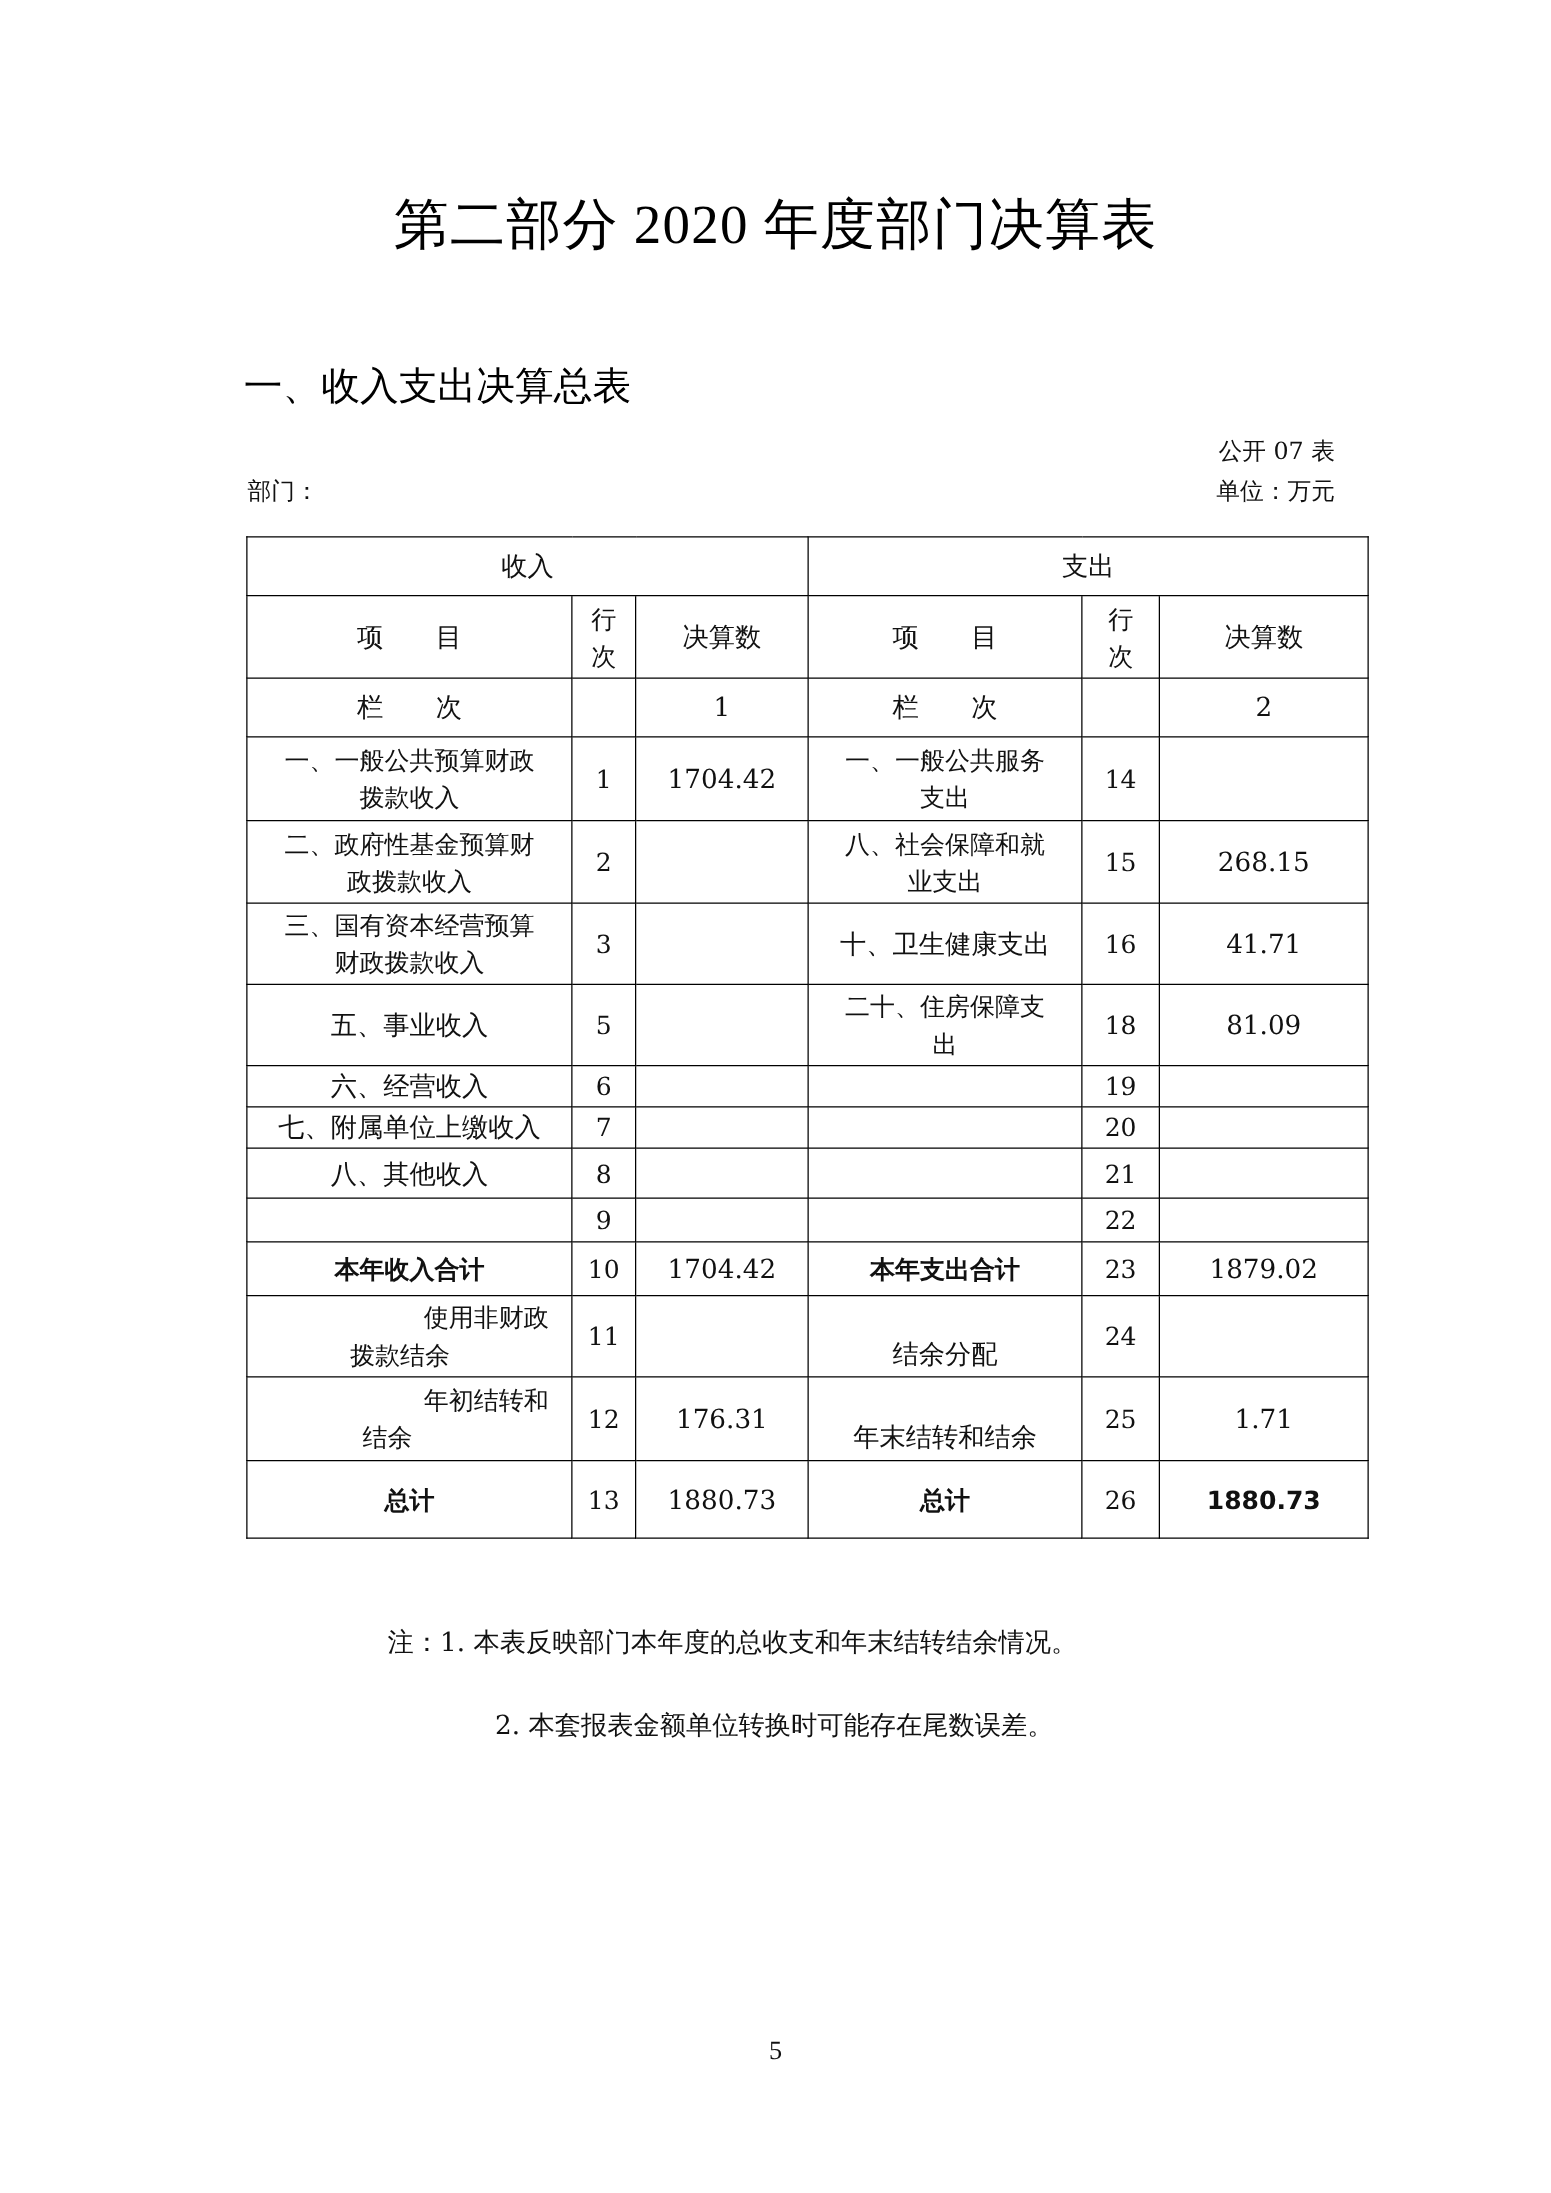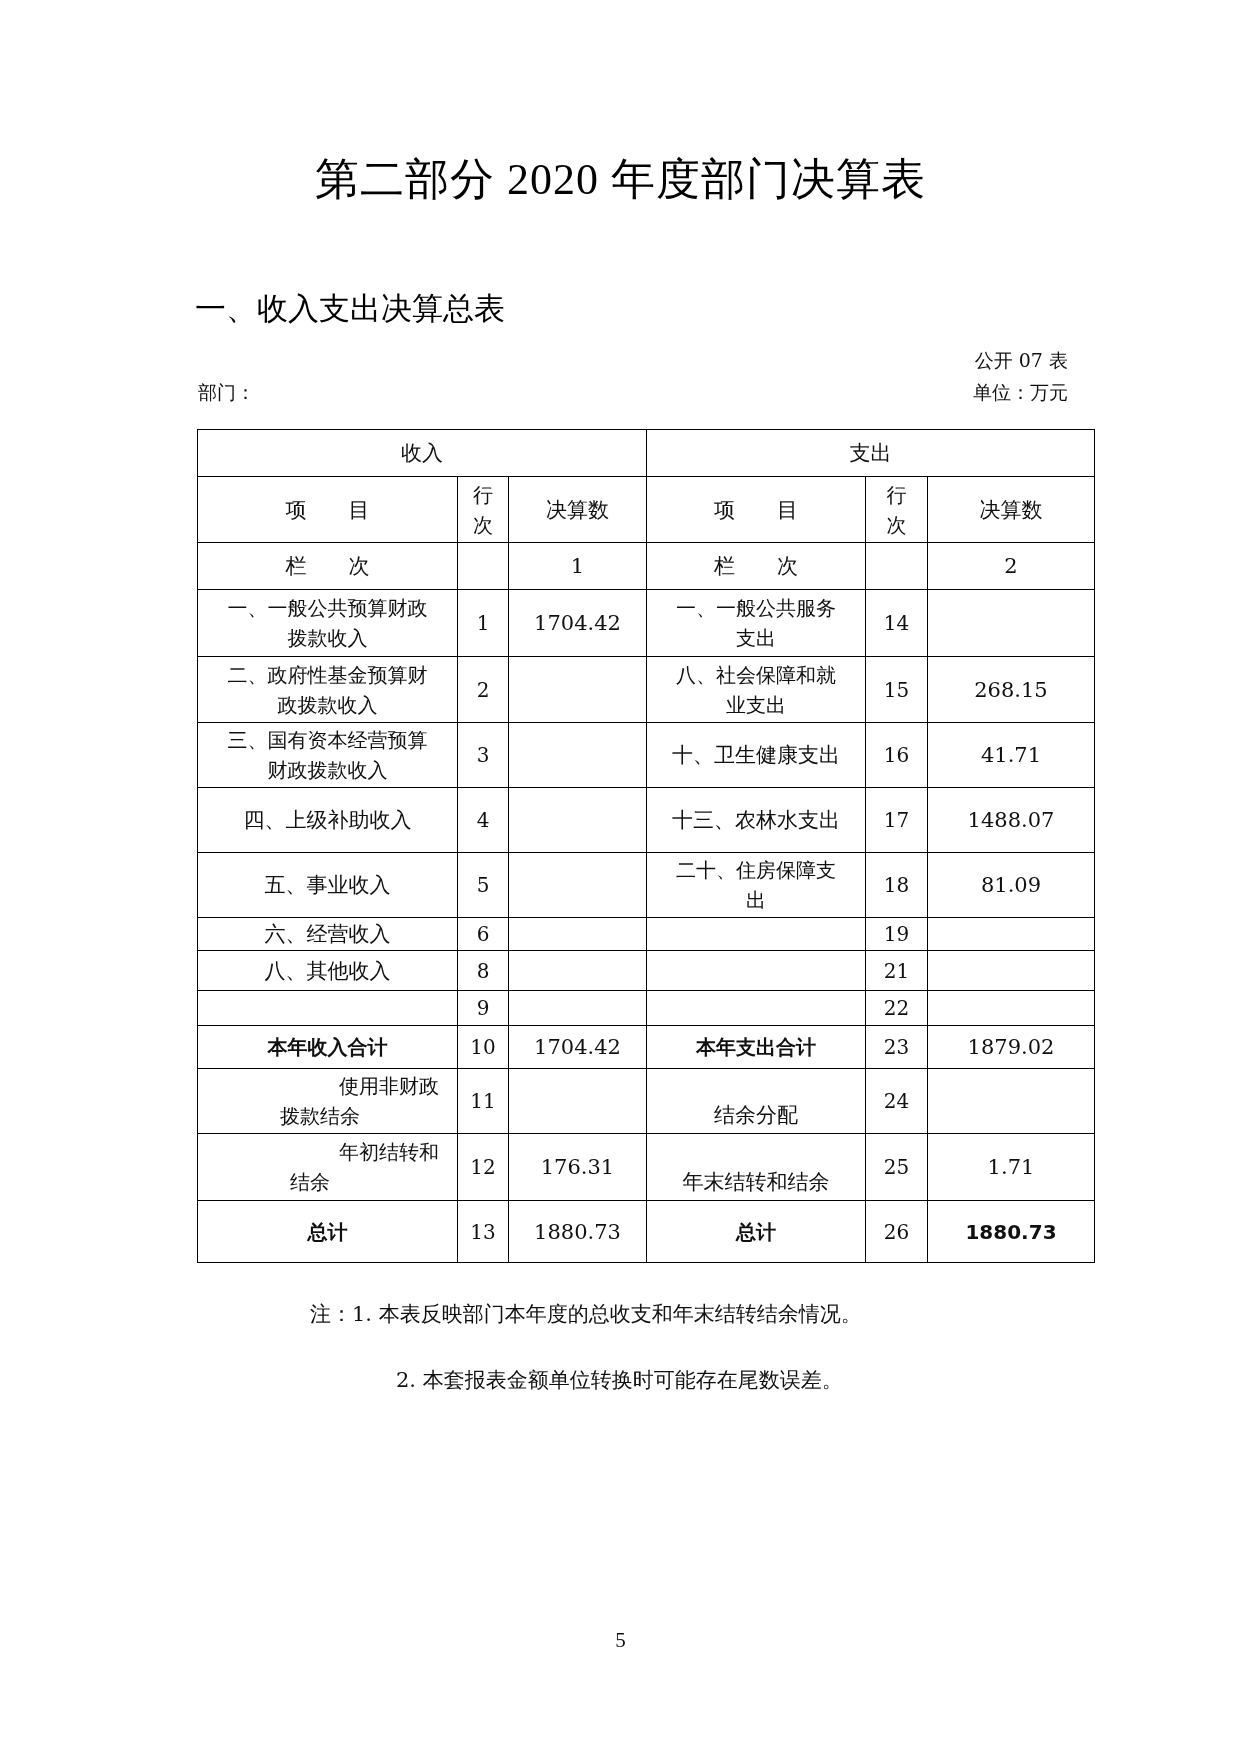--- a/index.html
+++ b/index.html
@@ -130,44 +130,44 @@
           <span class="two-line">三、国有资本经营预算</span>
           <span class="two-line">财政拨款收入</span>
         </td>
     <td class="rowno">3</td>
     <td></td>
     <td>十、卫生健康支出</td>
     <td class="rowno">16</td>
     <td>41.71</td>
   </tr>
   <tr style="height:65px">
-    <td>四、上级补助收入</td>
-    <td class="rowno">4</td>
-    <td></td>
-    <td>十三、农林水支出</td>
-    <td class="rowno">17</td>
-    <td>1488.07</td>
-  </tr>
-  <tr style="height:65px">
     <td>五、事业收入</td>
     <td class="rowno">5</td>
     <td></td>
     <td class="vsmall">
           <span class="two-line">二十、住房保障支</span>
           <span class="two-line">出</span>
         </td>
     <td class="rowno">18</td>
     <td>81.09</td>
   </tr>
   <tr style="height:32px">
     <td>六、经营收入</td>
     <td class="rowno">6</td>
     <td></td>
     <td></td>
     <td class="rowno">19</td>
+    <td></td>
+  </tr>
+  <tr style="height:33px">
+    <td style="padding:0">七、附属单位上缴收入</td>
+    <td class="rowno">7</td>
+    <td></td>
+    <td></td>
+    <td class="rowno">20</td>
     <td></td>
   </tr>
   <tr style="height:40px">
     <td>八、其他收入</td>
     <td class="rowno">8</td>
     <td></td>
     <td></td>
     <td class="rowno">21</td>
     <td></td>
   </tr>

